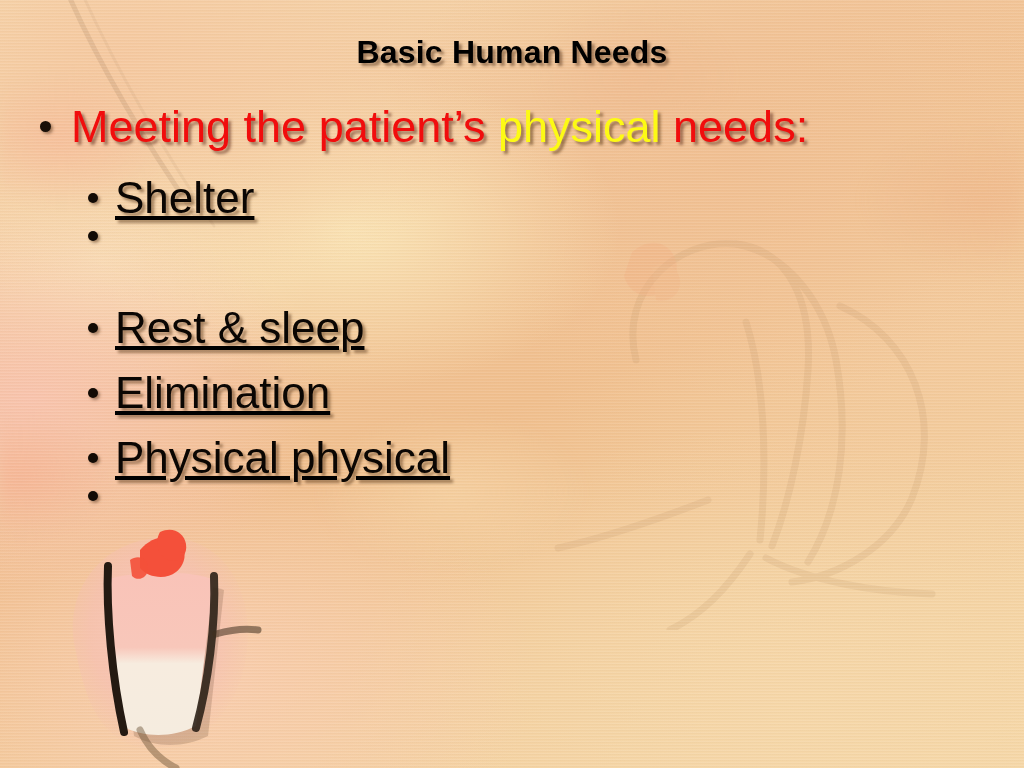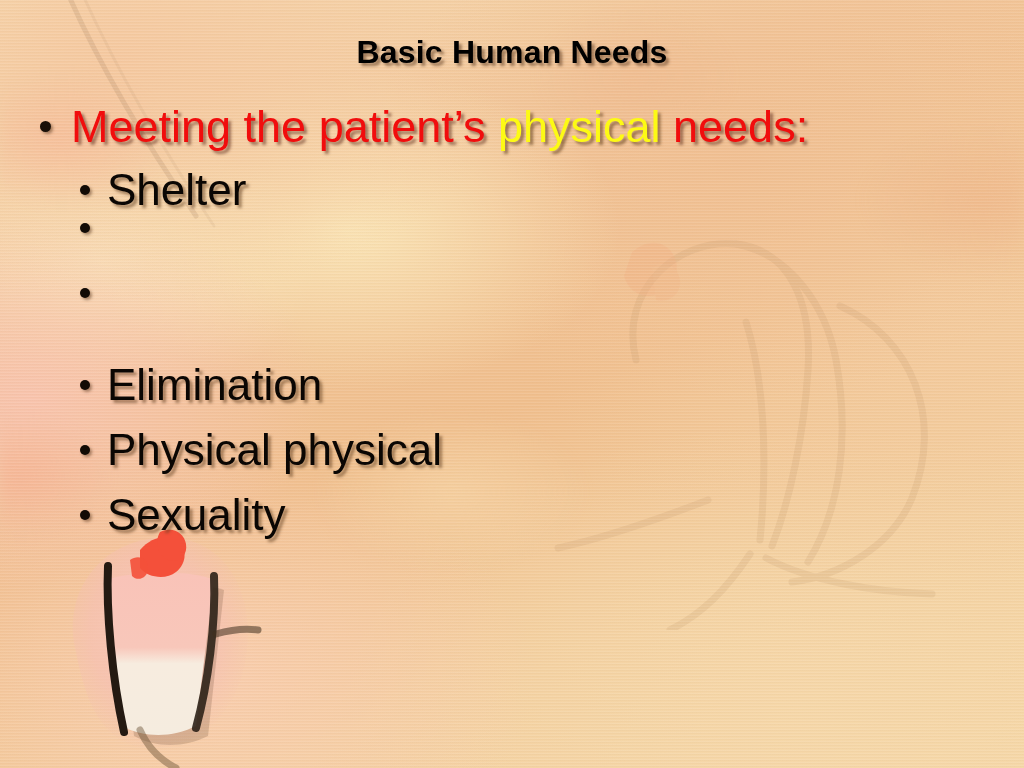--- a/index.html
+++ b/index.html
@@ -137,23 +137,24 @@
   .t-yellow {
     color: #fdfa14;
     text-shadow: 3px 3px 3px rgba(95,60,25,0.60);
   }
 
   #sub-list {
     position: absolute;
     left: 80px;
     top: 168px;
     width: 520px;
-    margin: 0;
+    margin: 8px;
     padding: 0;
     list-style: none;
+    text-decoration: underline;
   }
   #sub-list li {
     display: flex;
     align-items: baseline;
     height: 65px;
     white-space: nowrap;
   }
   #sub-list li .dot {
     width: 10px;
     height: 10px;
@@ -266,28 +267,28 @@
   <ul id="sub-list">
     <li>
       <span class="dot"></span>
       <span class="label">Shelter</span>
     </li>
     <li>
       <span class="dot"></span>
     </li>
     <li>
       <span class="dot"></span>
+      <span class="label">Rest &amp; sleep</span>
     </li>
     <li>
       <span class="dot"></span>
       <span class="label">Elimination</span>
     </li>
     <li>
       <span class="dot"></span>
       <span class="label">Physical physical</span>
     </li>
     <li>
       <span class="dot"></span>
-      <span class="label">Sexuality</span>
     </li>
   </ul>
 
 </div>
 
 </body></html>

